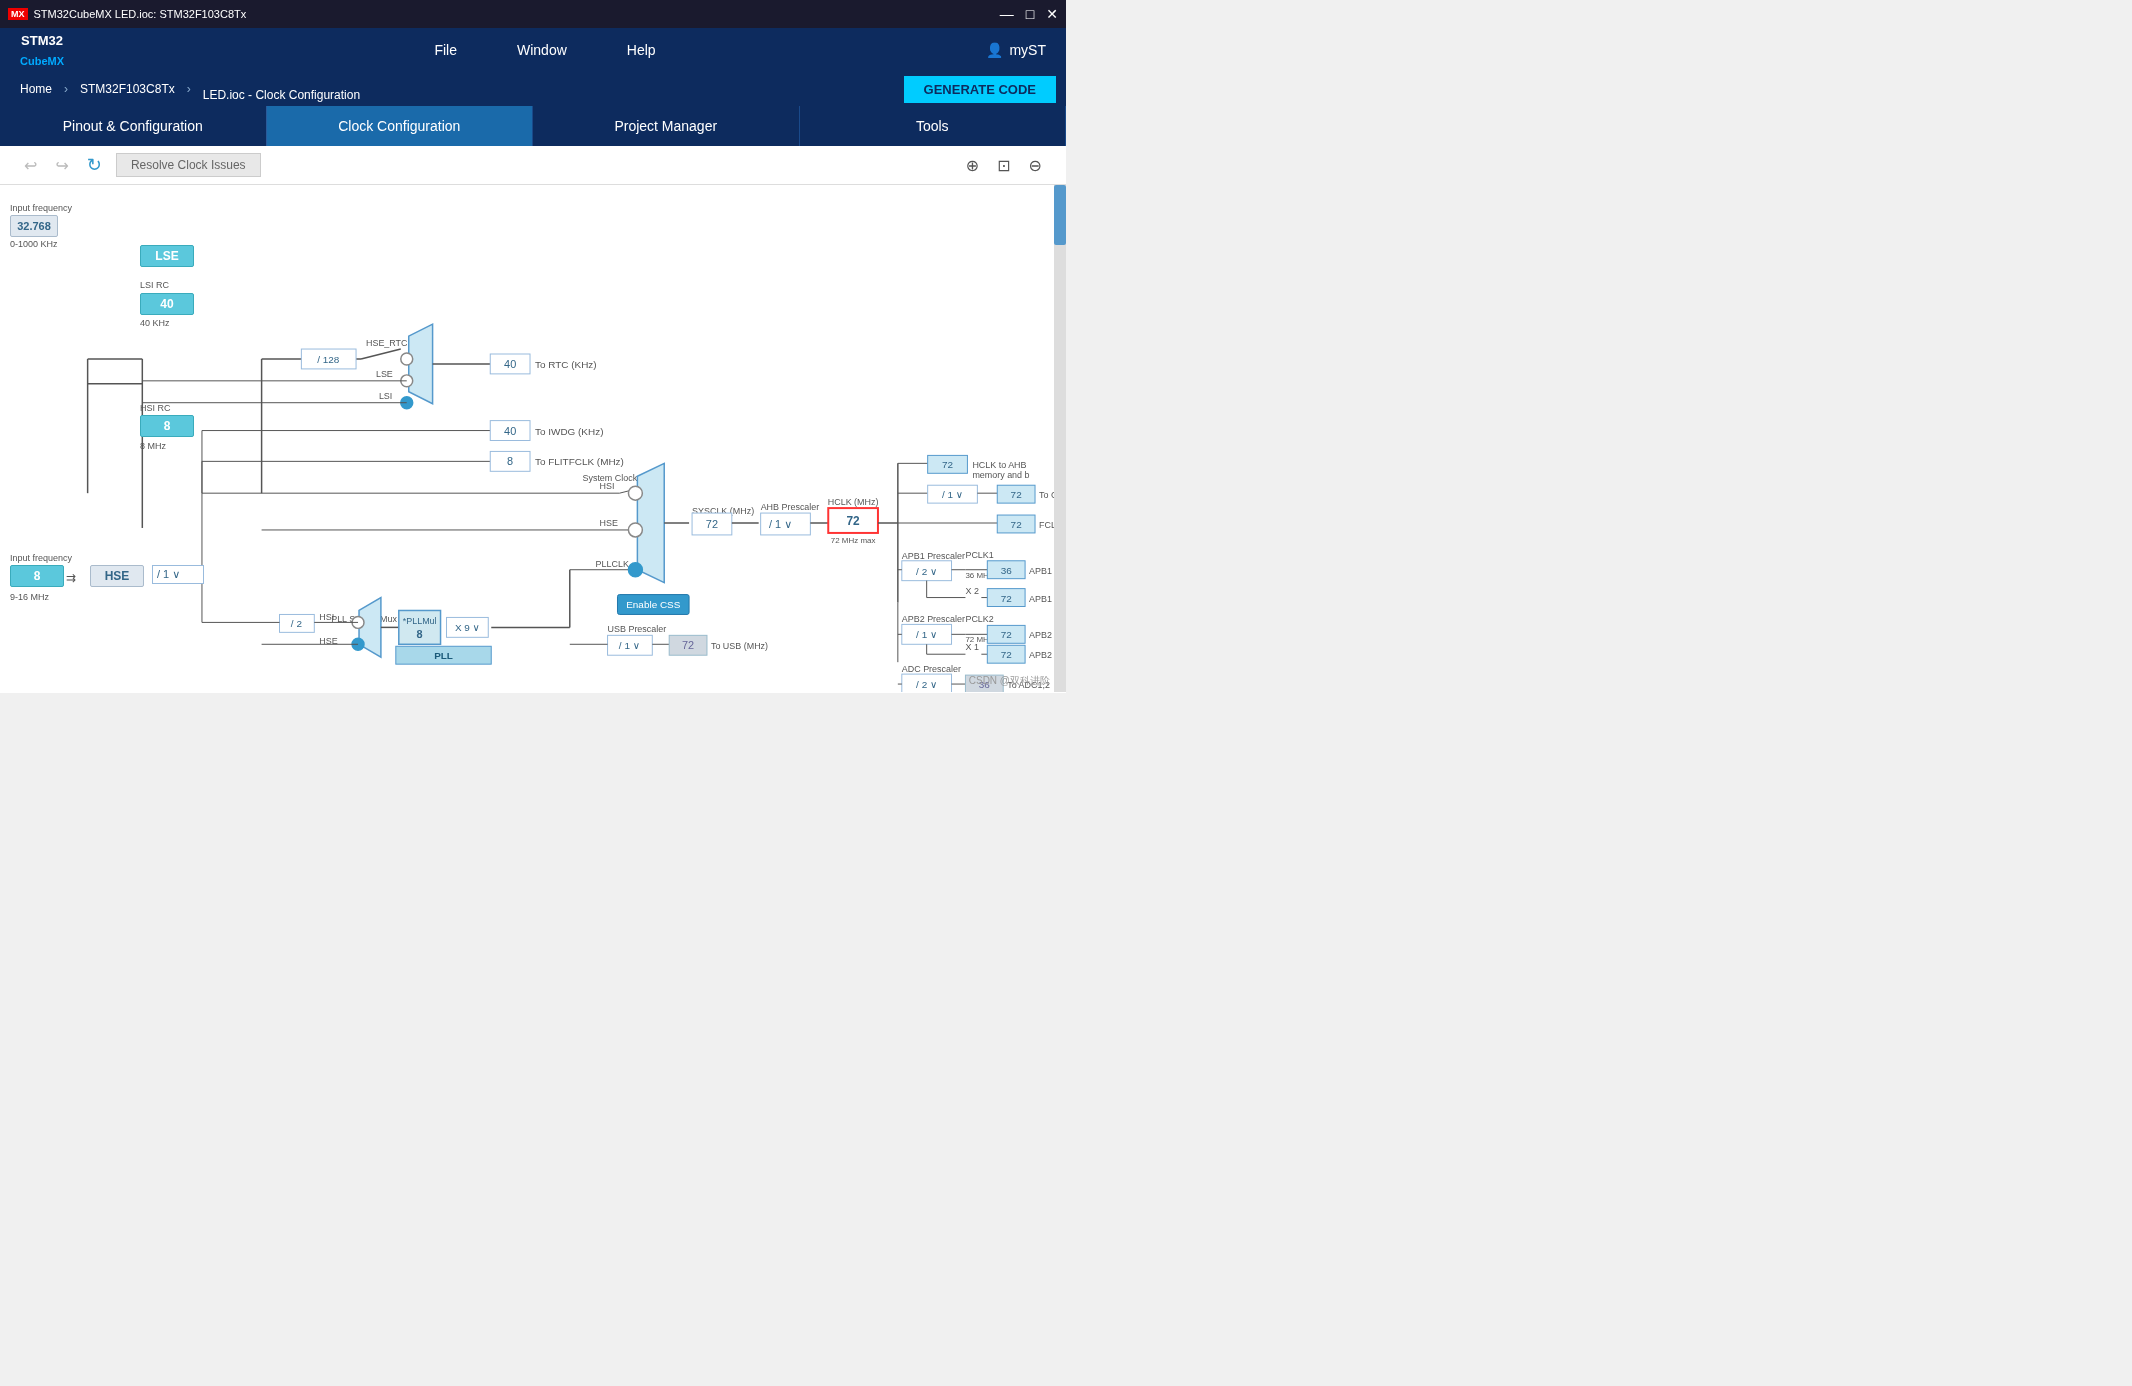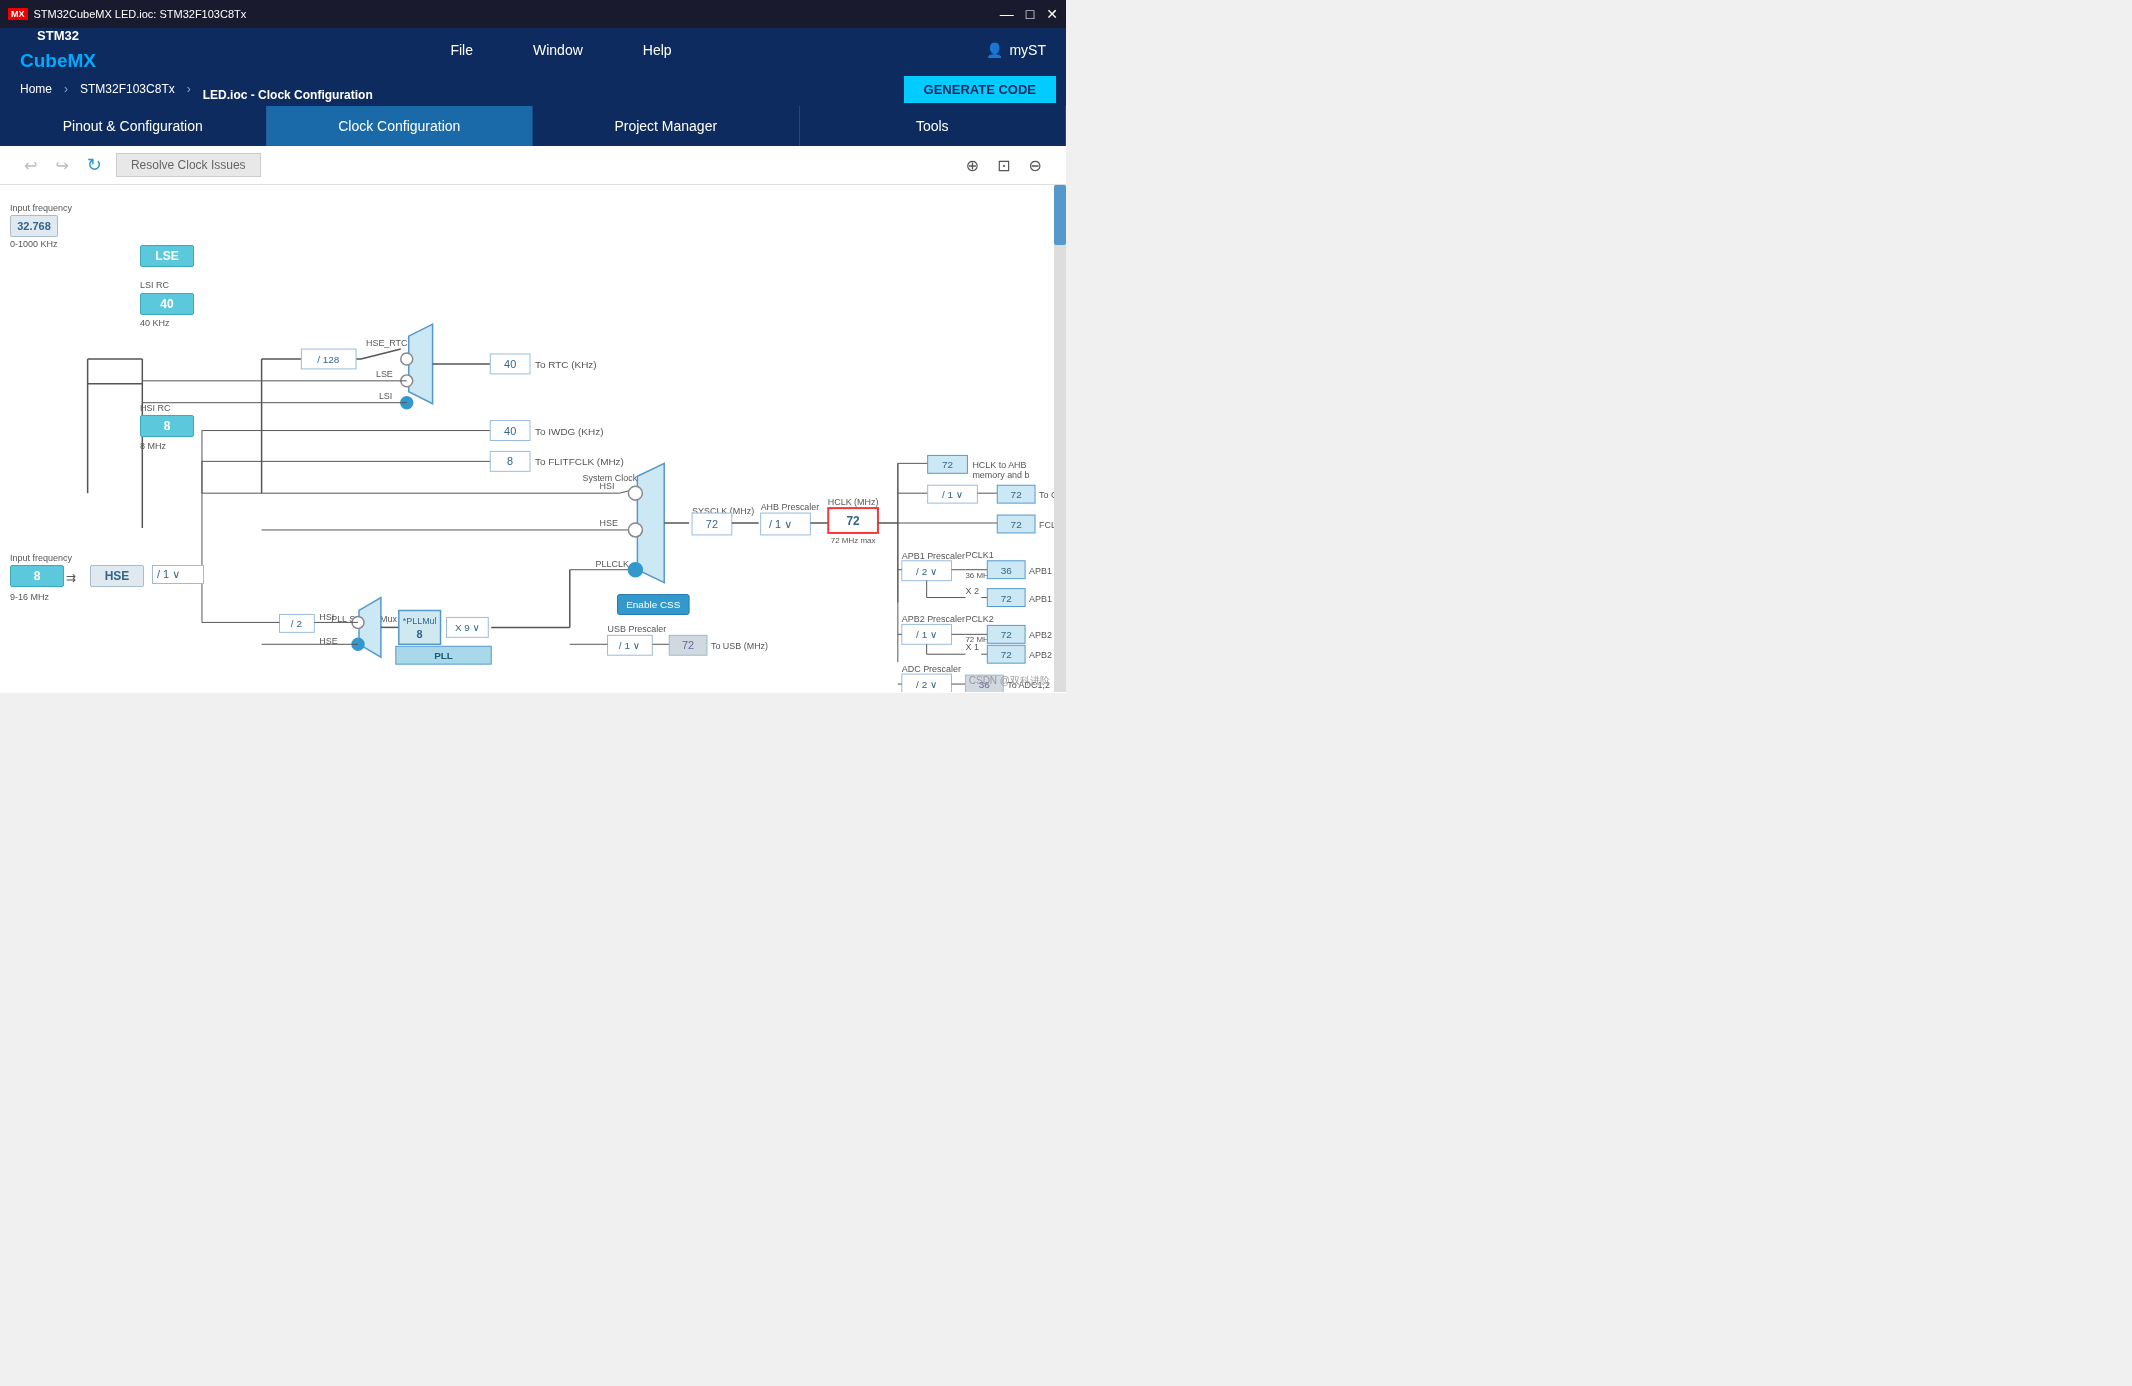--- a/index.html
+++ b/index.html
@@ -22,41 +22,41 @@
     
     .menu-bar {
       background: #0d2b5e;
       display: flex;
       align-items: center;
       padding: 0 20px;
       height: 44px;
     }
     .logo-area { display: flex; align-items: center; margin-right: 40px; }
     .logo-stm { color: white; font-weight: bold; font-size: 13px; line-height: 1; }
-    .logo-cube { color: #00aaff; font-weight: bold; font-size: 19px; }
+    .logo-cube { color: #00aaff; font-weight: bold; font-size: 11px; }
     .menu-items { display: flex; gap: 60px; flex: 1; justify-content: center; }
     .menu-item { color: white; font-size: 14px; cursor: pointer; }
     .myst-area { display: flex; align-items: center; gap: 6px; color: white; font-size: 14px; }
     
     
     .breadcrumb {
       background: #0d2b5e;
       display: flex;
       align-items: center;
       height: 34px;
       padding: 0 10px;
     }
     .bread-item {
       color: white;
       font-size: 12px;
       padding: 4px 10px;
       display: flex;
       align-items: center;
     }
-    .bread-item.active { font-weight: bold; margin-top: 12px; }
+    .bread-item.active { font-weight: normal; margin-top: 12px; }
     .bread-arrow { color: #88aacc; margin: 0 2px; }
     .generate-btn {
       margin-left: auto;
       background: #00ccff;
       color: #0d2b5e;
       font-weight: bold;
       font-size: 13px;
       padding: 6px 20px;
       border: none;
       cursor: pointer;

